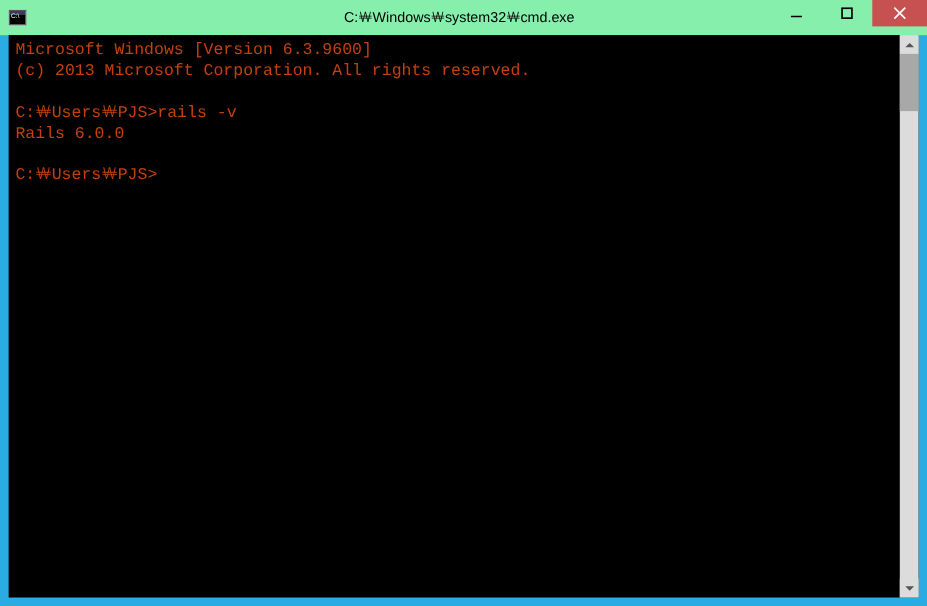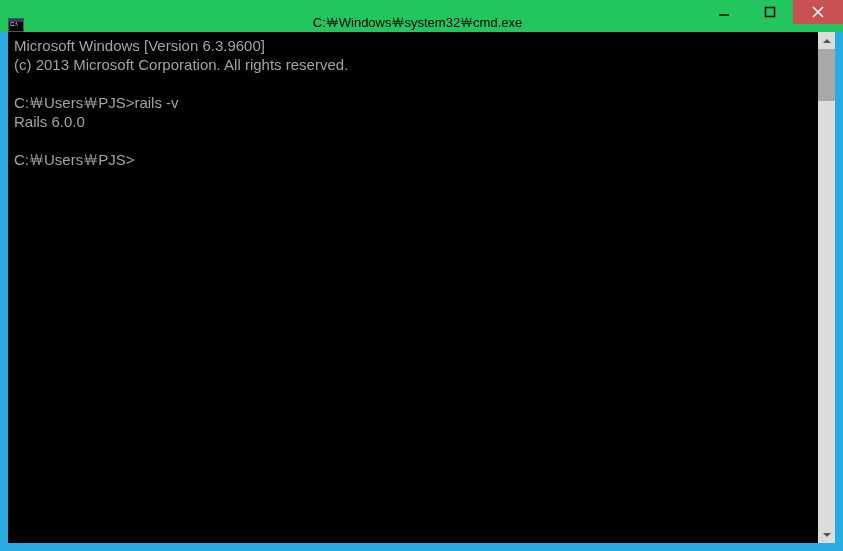--- a/index.html
+++ b/index.html
@@ -12,23 +12,23 @@
     }
     .window {
       width: 843px;
       height: 551px;
       background: #2aace3;
       display: flex;
       flex-direction: column;
     }
     .titlebar {
       height: 32px;
-      background: #22c55e;
+      background: #86efac;
       display: flex;
-      align-items: flex-end;
+      align-items: center;
       padding-left: 8px;
       position: relative;
     }
     .app-icon {
       width: 16px;
       height: 14px;
       background: #fff;
       border: 1px solid #555;
       display: flex;
       flex-direction: column;
@@ -69,22 +69,22 @@
     .client {
       flex: 1;
       margin: 0 8px 8px 8px;
       background: #000;
       display: flex;
       position: relative;
     }
     .console {
       flex: 1;
       background: #000;
-      color: #a3a3a3;
-      font-family: Liberation Sans, sans-serif;
+      color: #c2410c;
+      font-family: Liberation Mono, monospace;
       font-size: 15px;
       line-height: 19px;
       padding: 4px 6px;
       white-space: pre;
       overflow: hidden;
     }
     .scrollbar-track {
       width: 17px;
       background: #dcdcdc;
       position: relative;

